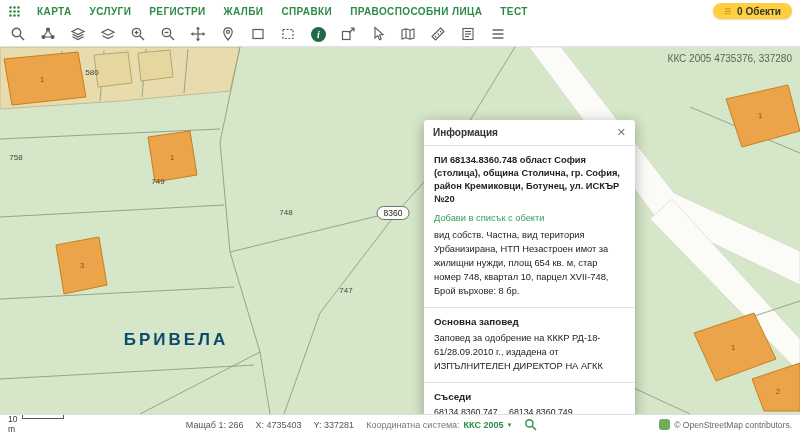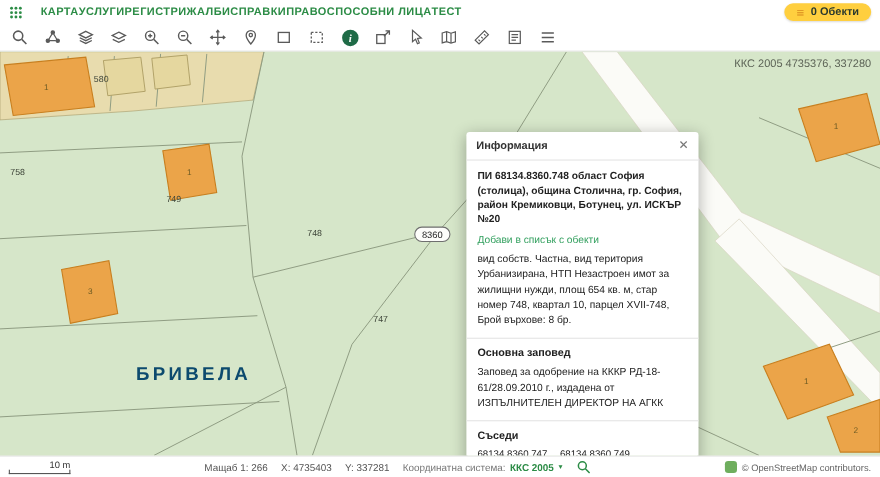--- a/index.html
+++ b/index.html
@@ -1,21 +1,21 @@
 <!DOCTYPE html>
 <html><head>
 <meta charset="utf-8">
 <style>
   *{box-sizing:border-box;margin:0;padding:0}
   html,body{width:800px;height:434px;overflow:hidden;background:#fff;
     font-family:"Liberation Sans",sans-serif}
   
   .topnav{height:22px;display:flex;align-items:center;gap:16px;padding:0 8px;background:#fff}
   .grid-icon{display:flex;align-items:center}
-  .nav-items{display:flex;align-items:center}
+  .nav-items{display:flex;gap:18px;align-items:center}
   .nav-item{font-size:10px;font-weight:bold;color:#2c8c46;letter-spacing:.4px;cursor:pointer;white-space:nowrap}
   .spacer{flex:1}
   .objects-pill{display:flex;align-items:center;gap:6px;background:#ffcf3f;border:none;
     border-radius:10px;padding:2px 11px;font-size:10px;font-weight:bold;color:#2b3a2e;
     font-family:"Liberation Sans",sans-serif;cursor:pointer;box-shadow:0 1px 2px rgba(0,0,0,.15)}
   .pill-burger{color:#d88a1e;font-size:12px;line-height:1;font-weight:bold}
   
   .toolbar{height:25px;display:flex;align-items:center;gap:6px;padding:0 6px;background:#fff;
     border-bottom:1px solid #e2e2e2}
   .tool{width:24px;height:21px;display:flex;align-items:center;justify-content:center;
@@ -43,21 +43,21 @@
   .addr{font-weight:bold;line-height:1.4}
   .add-link{display:block;color:#33a05f;margin:7px 0 6px;cursor:pointer;text-decoration:none}
   .details{line-height:1.5}
   .sect-divider{border:none;border-top:1px solid #e4e4e4;margin:8px -10px}
   .sect-title{font-weight:bold;font-size:9.8px;margin-bottom:5px}
   .neighbors{display:flex;flex-wrap:wrap;gap:3px 9px;font-size:8.8px}
   .neighbor{cursor:pointer}
   
   .statusbar{height:20px;display:flex;align-items:center;justify-content:space-between;
     background:#fff;border-top:1px solid #ddd;font-size:9px;color:#555;padding:0 8px}
-  .scalebox{display:flex;flex-direction:column;align-items:flex-end;width:56px}
+  .scalebox{display:flex;flex-direction:row;align-items:flex-start;width:56px}
   .scale-text{font-size:8.5px;color:#333;line-height:1.1}
   .scale-line{width:100%;height:4px;border:1px solid #555;border-top:none}
   .status-center{display:flex;align-items:center;gap:12px;white-space:nowrap}
   .crs-wrap{display:flex;align-items:center;gap:4px}
   .crs-label{color:#777}
   .crs-value{color:#2c8c46;font-weight:bold;display:flex;align-items:center;gap:3px;cursor:pointer}
   .caret{font-size:6px;color:#2c8c46}
   .status-search{display:flex;align-items:center;cursor:pointer}
   .attribution{display:flex;align-items:center;gap:4px;font-size:8.5px;color:#666}
   .osm-badge{width:11px;height:11px;border-radius:3px;background:#6fae5e;display:inline-block}

